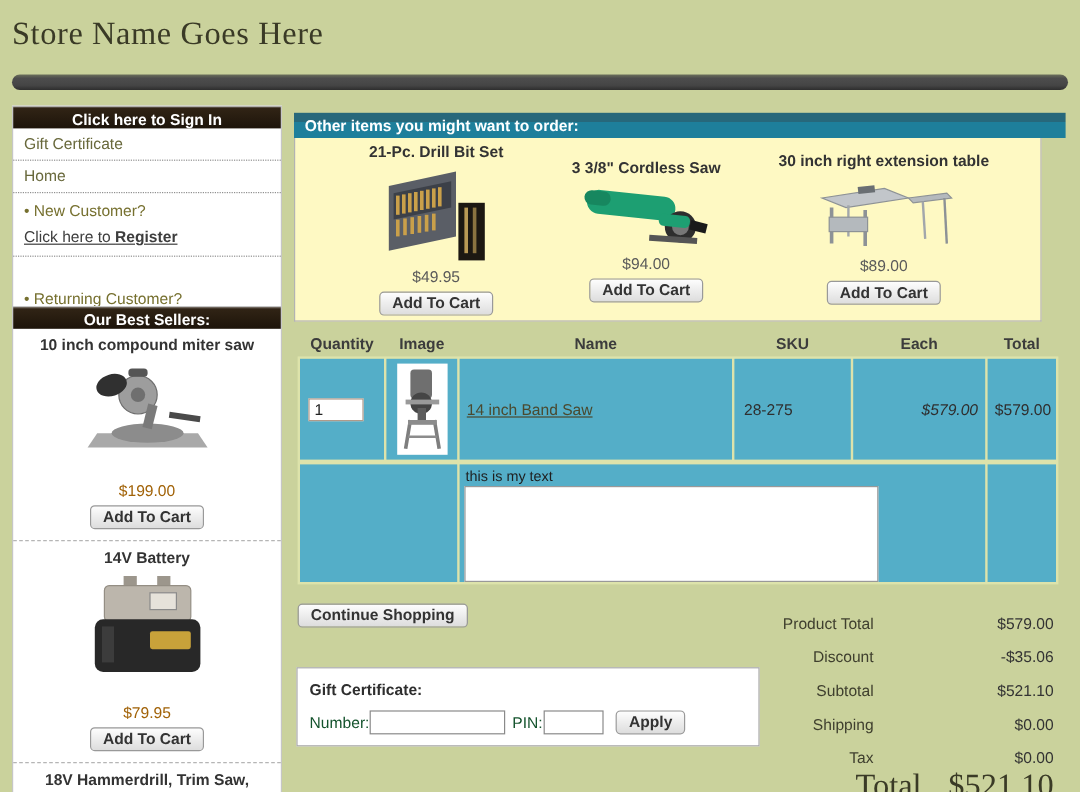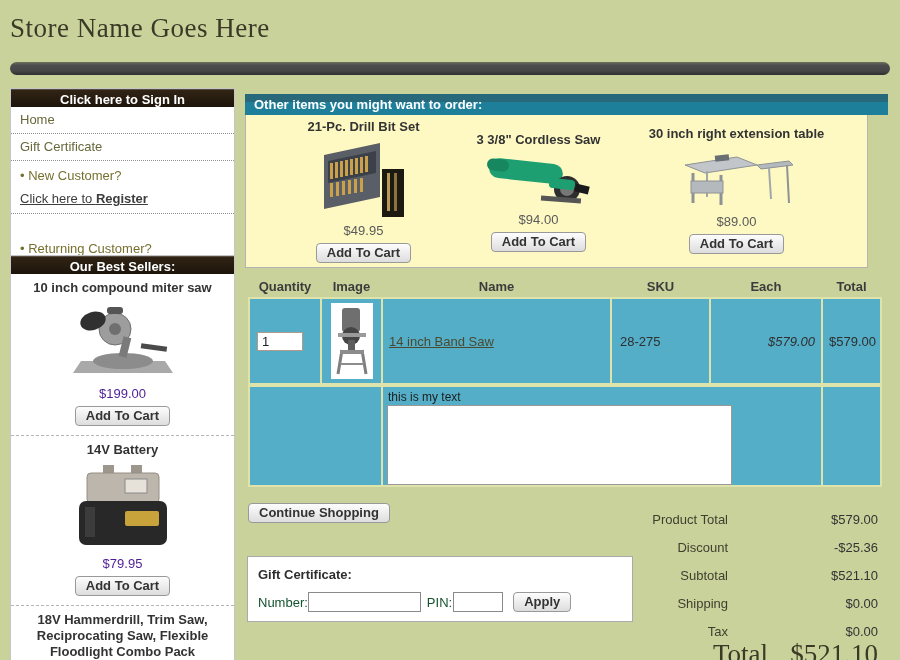--- a/index.html
+++ b/index.html
@@ -23,21 +23,21 @@
   .cust-block { padding:7px 9px 6px; border-bottom:1px dotted #8f8f8f; }
   .cust-block.last { border-bottom:1px dotted #8f8f8f;margin-top:20px; }
   .cust-prompt { font-size:13px; color:#76702f; margin-bottom:6px; }
   .cust-link { font-size:13px; color:#3d3d3d; text-decoration:underline; cursor:pointer; }
 
   #bestsellers-panel { top:255px; height:412px; }
   .bs-item { padding:6px 4px 9px; border-bottom:1px dashed #b5b5b5; text-align:center; }
   .bs-item:last-child { border-bottom:none; }
   .bs-title { font-size:13px; font-weight:bold; color:#333; line-height:16px; margin-bottom:4px; }
   .bs-img { display:flex; justify-content:center; align-items:center; }
-  .bs-price { font-size:13px; color:#4c1d95; margin:4px 0 5px; }
+  .bs-price { font-size:13px; color:#a16207; margin:19px 0 5px; }
 
   .btn { display:inline-block; background:linear-gradient(#fdfdfd,#dddddd); border:1px solid #999;
     border-radius:4px; font-family:"Liberation Sans",sans-serif; font-size:13px; font-weight:600;
     color:#333; padding:1px 10px 2px; cursor:pointer; }
 
   
   .sugg-bar { position:absolute; left:245px; top:94px; width:643px; height:21px; line-height:21px;
     padding-left:9px; color:#fff; font-size:13px; font-weight:bold;
     background:linear-gradient(#27687b 0%, #27687b 38%, #1e7f9b 38%, #1e7f9b 100%); }
   .sugg-box { position:absolute; left:245px; top:115px; width:623px; height:153px; background:#fef9c3;
@@ -96,22 +96,22 @@
 </head>
 <body>
 
 <div id="page">
 
   <div class="store-title">Store Name Goes Here</div>
   <div class="top-bar"></div>
 
   <div class="panel" id="signin-panel">
     <div class="panel-header">Click here to Sign In</div>
+    <a class="nav-link">Gift Certificate</a>
     <a class="nav-link">Home</a>
-    <a class="nav-link">Gift Certificate</a>
     <div class="cust-block">
       <div class="cust-prompt">• New Customer?</div>
       <a class="cust-link"><span>Click here to </span><b>Register</b></a>
     </div>
     <div class="cust-block last">
       <div class="cust-prompt">• Returning Customer?</div>
       <a class="cust-link"><span>Click here to </span><b>Sign In</b></a>
     </div>
   </div>
 
@@ -295,21 +295,21 @@
     </div>
   </div>
 
   <div class="totals">
     <div class="tot-row">
       <span class="tot-label">Product Total</span>
       <span class="tot-value">$579.00</span>
     </div>
     <div class="tot-row">
       <span class="tot-label">Discount</span>
-      <span class="tot-value">-$25.36</span>
+      <span class="tot-value">-$35.06</span>
     </div>
     <div class="tot-row">
       <span class="tot-label">Subtotal</span>
       <span class="tot-value">$521.10</span>
     </div>
     <div class="tot-row">
       <span class="tot-label">Shipping</span>
       <span class="tot-value">$0.00</span>
     </div>
     <div class="tot-row">

